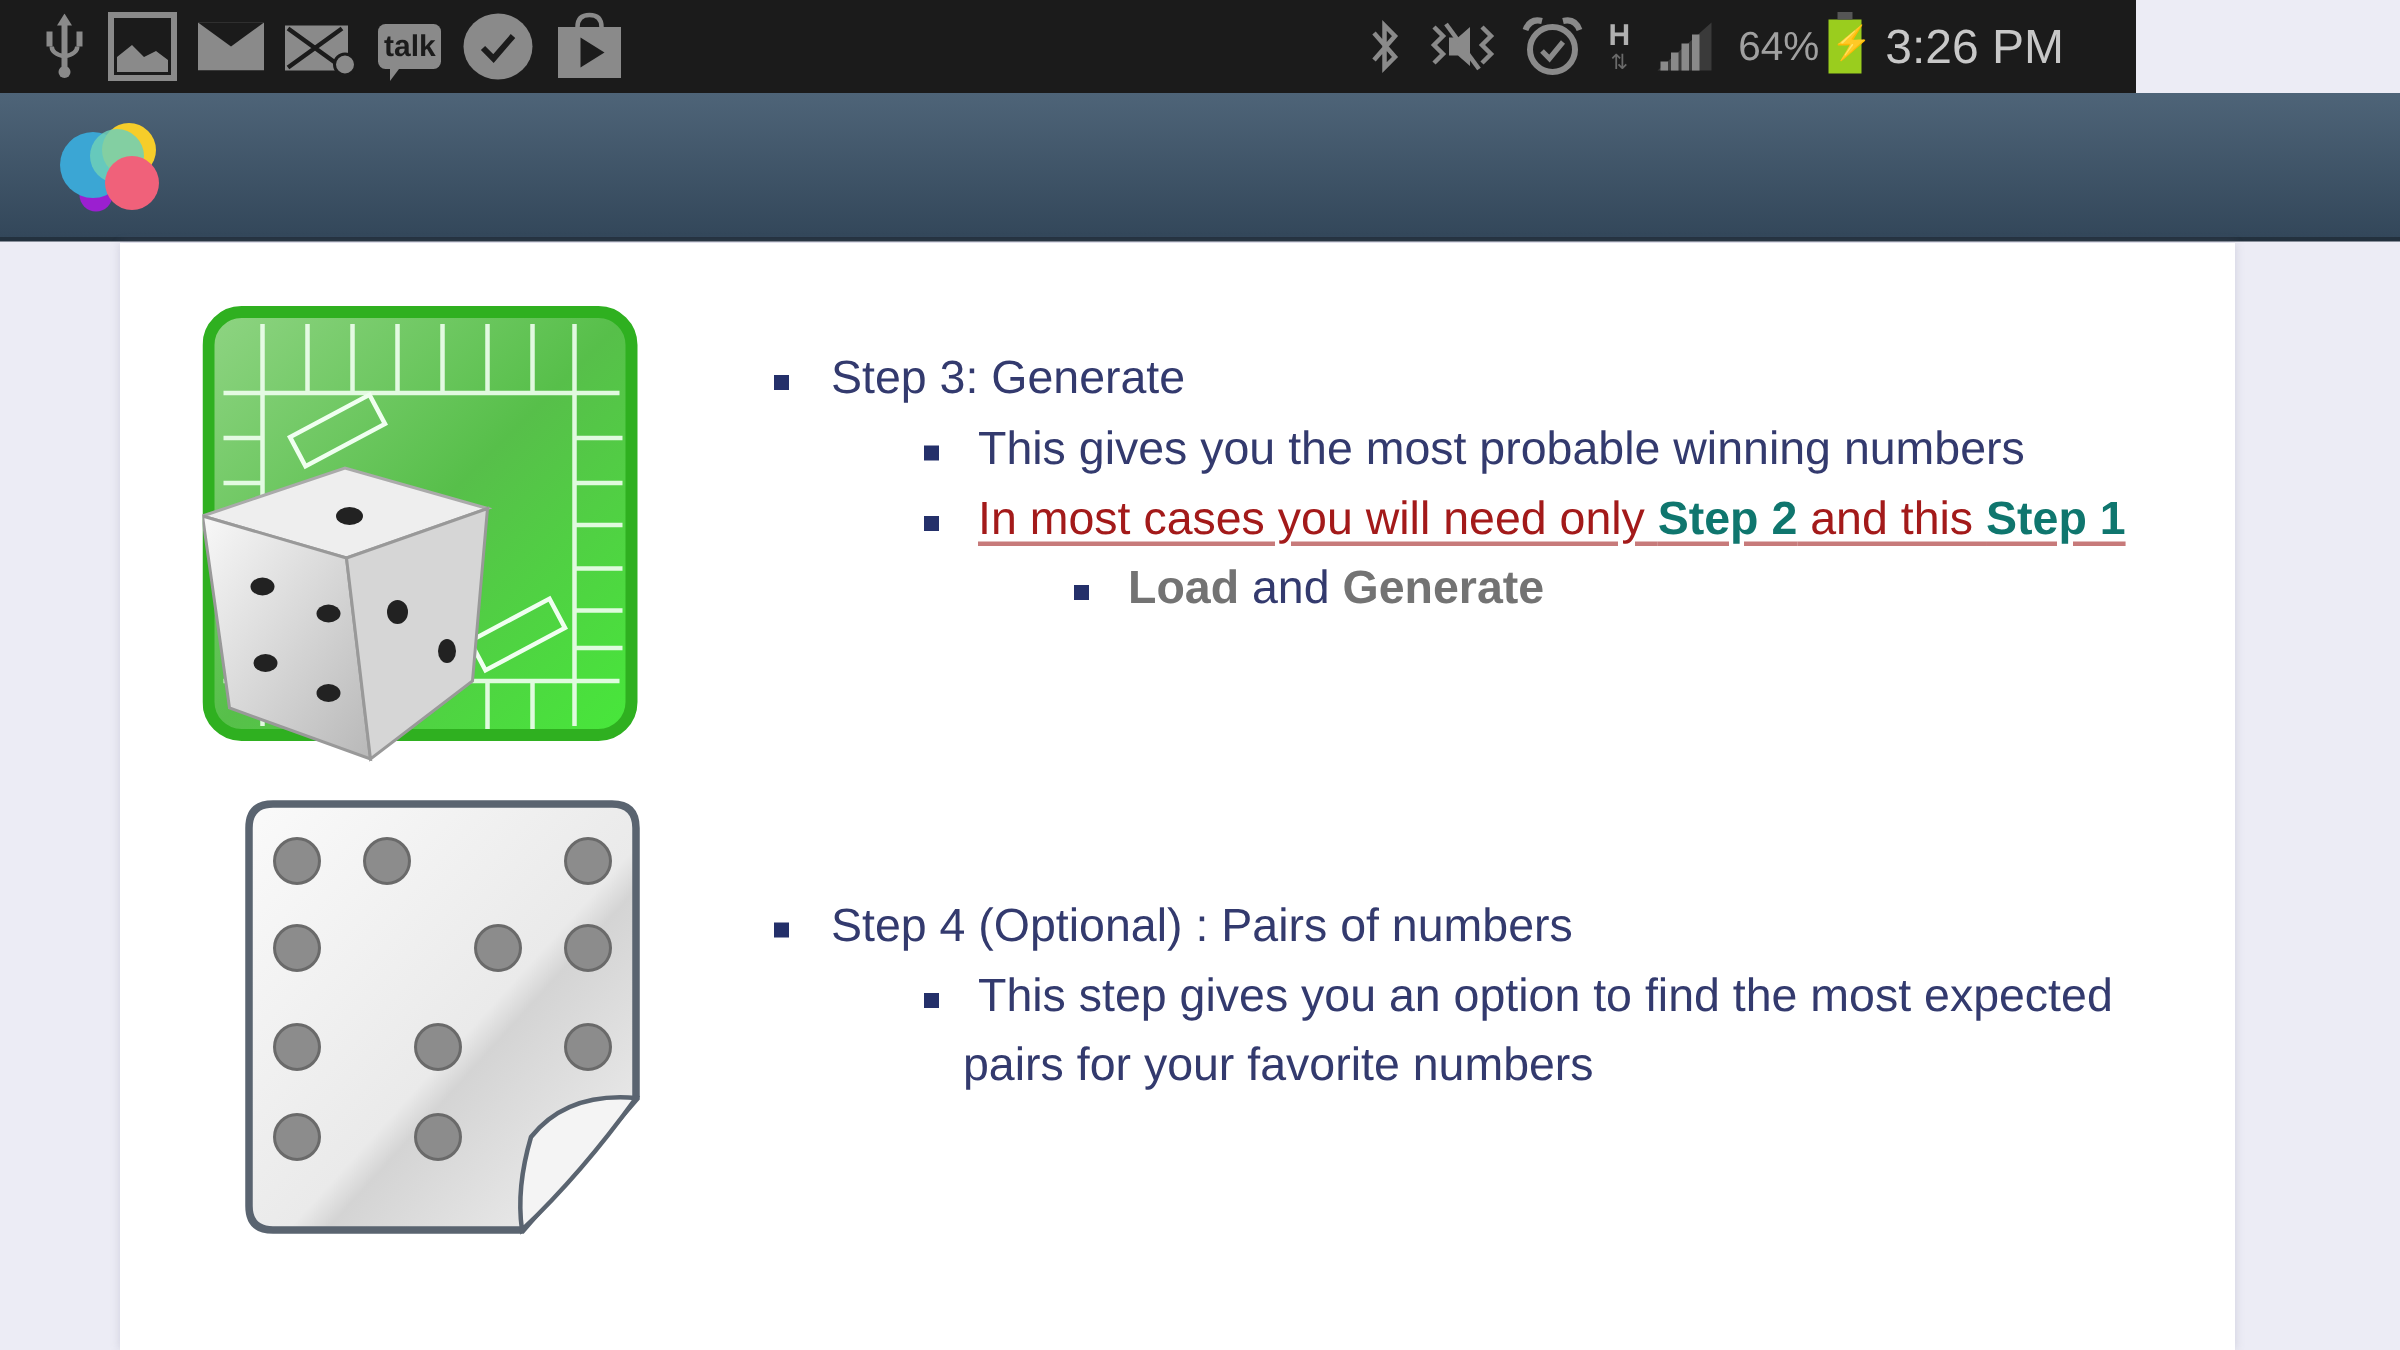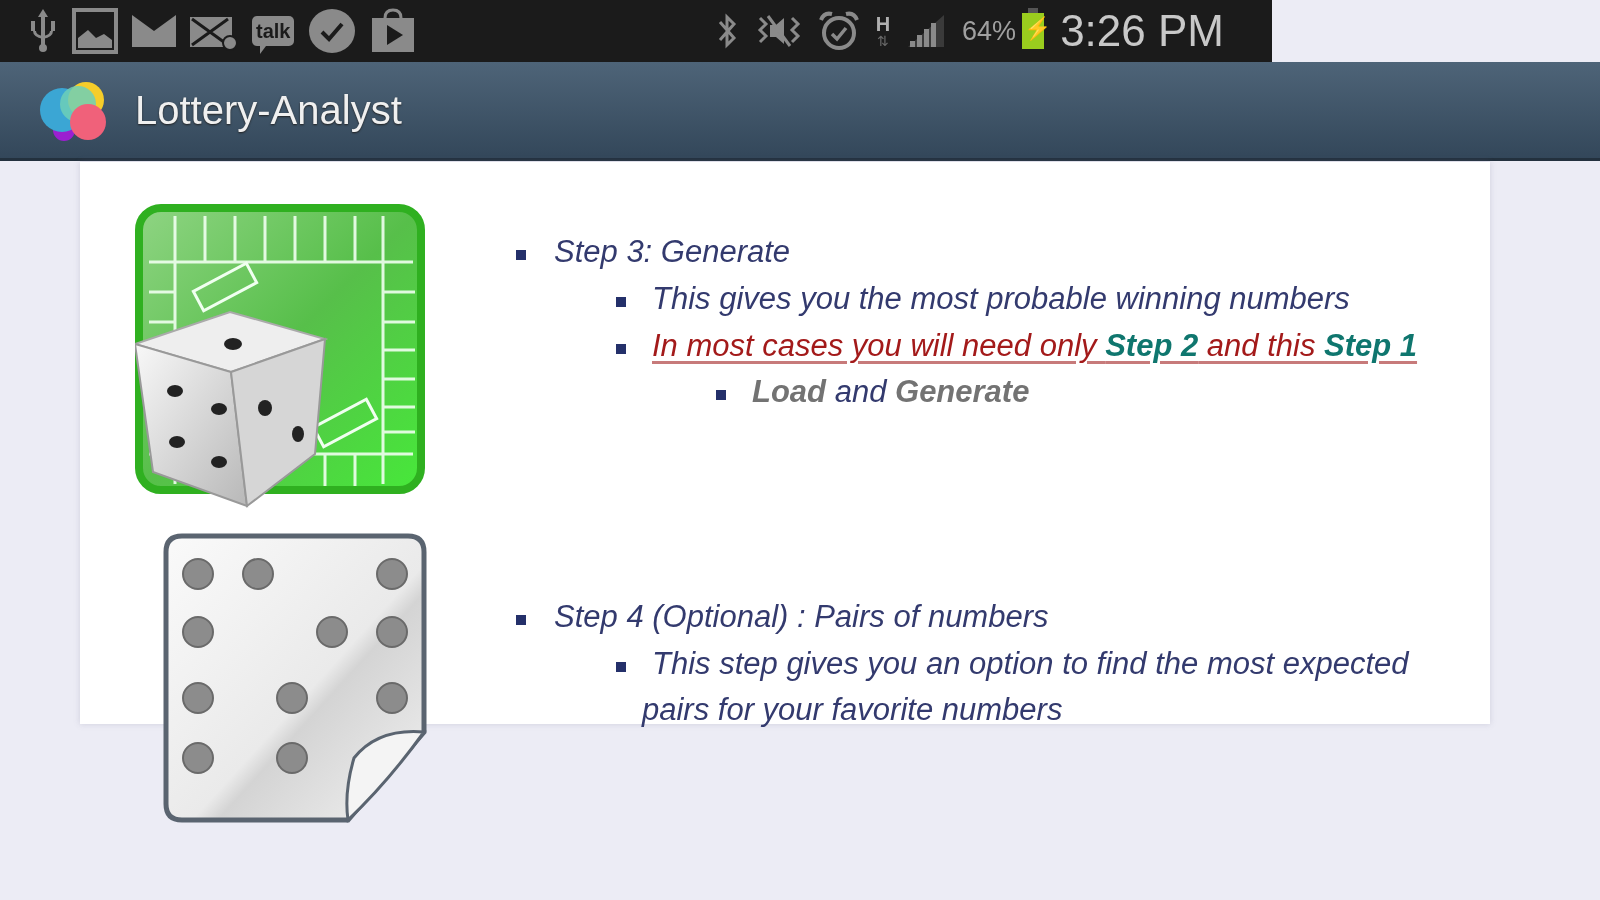--- a/index.html
+++ b/index.html
@@ -1,34 +1,34 @@
 <!DOCTYPE html>
 <html><head>
 <meta charset="utf-8">
 <style>
   html, body { margin:0; padding:0; }
   body { width:1600px; height:900px; overflow:hidden; background:#ececf5; font-family:"Liberation Sans", sans-serif; position:relative; }
-  .statusbar { position:absolute; left:0; top:0; width:1272px; height:62px; background:#1b1b1b; }
+  .statusbar { position:absolute; left:0; top:0; width:1424px; height:62px; background:#1b1b1b; }
   .sb-left { position:absolute; left:28px; top:8px; display:flex; align-items:center; gap:14px; height:46px; }
   .sb-right { position:absolute; right:48px; top:6px; display:flex; align-items:center; gap:16px; height:50px; }
   .sbi { color:#8a8a8a; display:flex; align-items:center; justify-content:center; }
   .sbi svg { display:block; }
   .talk { background:#8a8a8a; color:#1b1b1b; font-size:20px; font-weight:bold; border-radius:5px; padding:3px 4px; position:relative; line-height:24px; }
   .talk::after { content:""; position:absolute; left:8px; bottom:-8px; border-left:6px solid #8a8a8a; border-right:4px solid transparent; border-bottom:8px solid transparent; }
   .pct { color:#a0a0a0; font-size:27px; }
-  .clock { color:#c8c8c8; font-size:44px; letter-spacing:0px; }
+  .clock { color:#c8c8c8; font-size:32px; letter-spacing:0px; }
   .battery { width:22px; height:36px; background:#9acd1e; position:relative; margin-left:-10px; }
   .battery::before { content:""; position:absolute; left:6px; top:-5px; width:10px; height:5px; background:#555; }
   .battery::after { content:"⚡"; position:absolute; left:2px; top:3px; color:#fff; font-size:22px; }
 
   .actionbar { position:absolute; left:0; top:62px; width:1600px; height:96px; background:linear-gradient(#4e6478,#33475a); border-bottom:3px solid #23313e; }
   .logo { position:absolute; left:40px; top:14px; width:72px; height:72px; }
   .app-title { position:absolute; left:135px; top:26px; color:#f0f0f0; font-size:40px; text-shadow:0 1px 2px #222; }
 
-  .content { position:absolute; left:80px; top:162px; width:1410px; height:562px; background:#ffffff; box-shadow:0 0 6px rgba(120,120,150,0.25);font-style:italic; }
+  .content { position:absolute; left:80px; top:162px; width:1410px; height:738px; background:#ffffff; box-shadow:0 0 6px rgba(120,120,150,0.25); }
 
   .icon-box { position:absolute; }
   .text-block { position:absolute; color:#333a6e; font-size:31px; }
   .li { position:absolute; white-space:nowrap; }
   .bullet { position:absolute; width:10px; height:10px; background:#24306a; }
   .red { color:#a31a1a; text-decoration:underline; text-decoration-color:#c77a7a; text-underline-offset:5px; }
   .bold-red { font-weight:bold; color:#0f766e; }
   .bold-navy { font-weight:bold; color:#737373; }
 </style>
 </head>
@@ -127,21 +127,20 @@
 <div class="actionbar">
   <div class="logo">
     <svg width="72" height="72" viewBox="0 0 72 72">
       <circle cx="24" cy="54" r="11" fill="#9b1fd0"></circle>
       <circle cx="22" cy="34" r="22" fill="#3ba6d4"></circle>
       <circle cx="46" cy="24" r="18" fill="#f6cd2a"></circle>
       <circle cx="38" cy="28" r="18" fill="#6fcfb7" opacity="0.85"></circle>
       <circle cx="48" cy="46" r="18" fill="#f0617a"></circle>
     </svg>
   </div>
-  <div class="app-title">Lottery-Analyst</div>
 </div>
 
 <div class="content">
 
   <div class="icon-box" style="left:55px; top:42px;">
     <svg width="300" height="310" viewBox="0 0 300 310">
       <defs>
         <linearGradient id="g1" x1="0" y1="0" x2="1" y2="1">
             <stop offset="0" stop-color="#8fd483"></stop>
             <stop offset="0.5" stop-color="#57bf4a"></stop>

